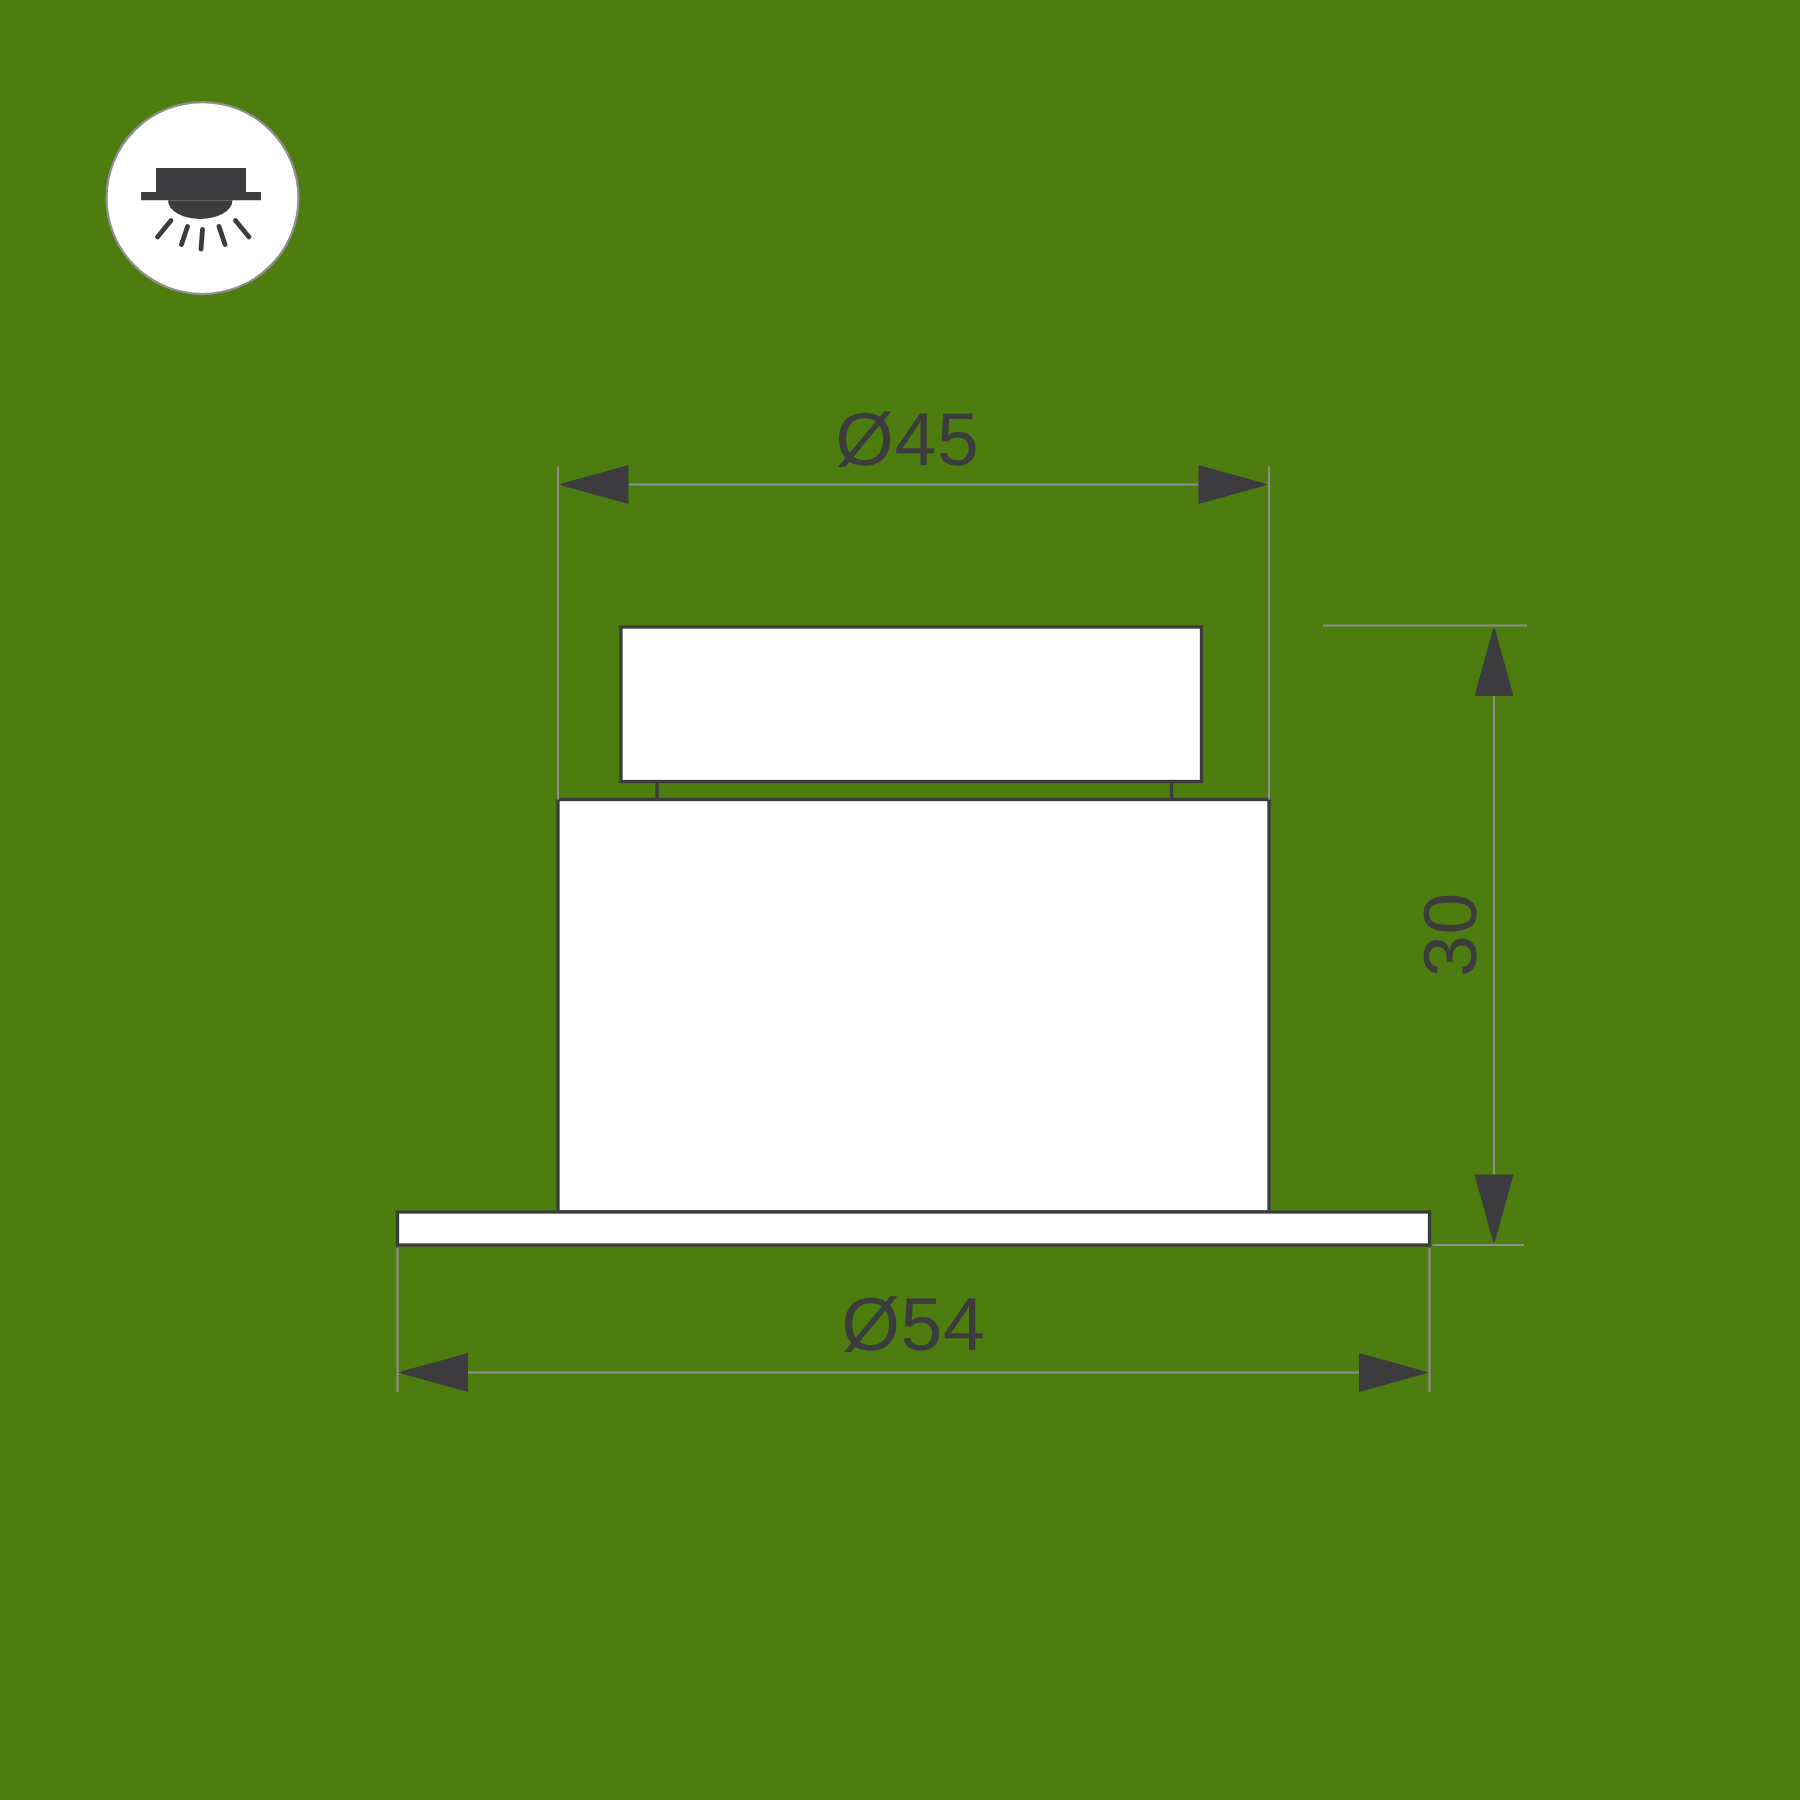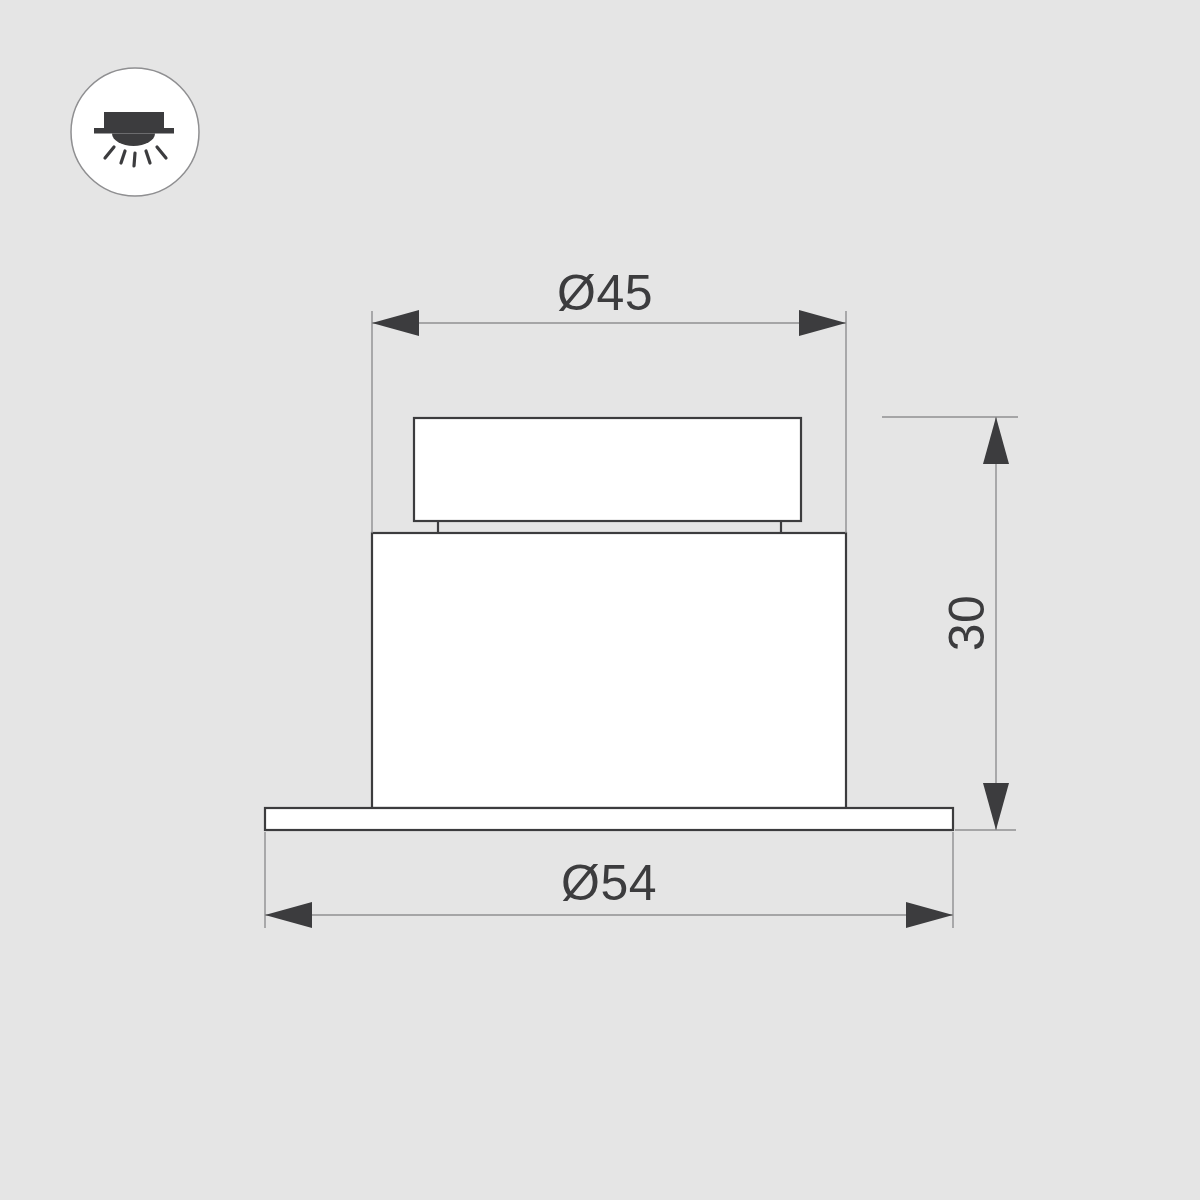--- a/index.html
+++ b/index.html
@@ -4,21 +4,21 @@
 <style>
   html, body {
     margin: 0;
     padding: 0;
     background: #ffffff;
   }
   .page {
     position: relative;
     width: 1200px;
     height: 1200px;
-    background: #e5e5e5;
+    background: #4d7c0f;
     font-family: "Liberation Sans", sans-serif;
     overflow: hidden;
   }
   svg { display: block; }
   .outline {
     fill: #ffffff;
     stroke: #3c3c3e;
     stroke-width: 2.2;
   }
   .outline-line {

